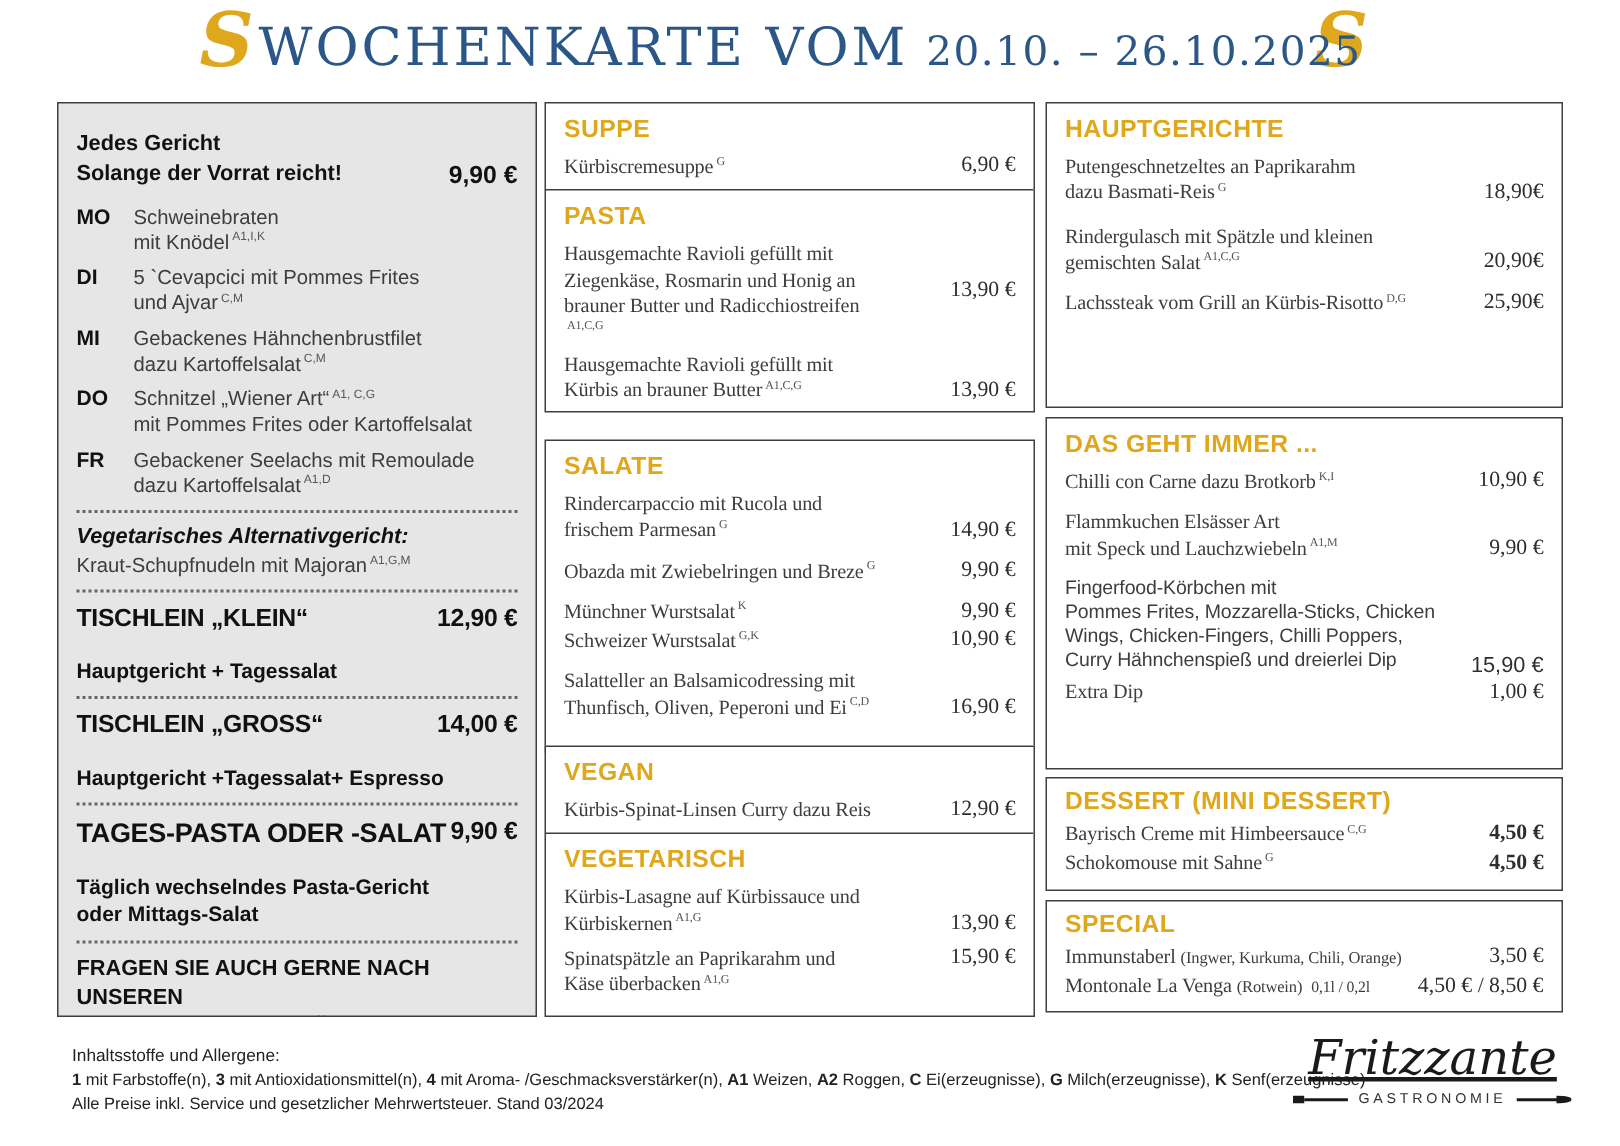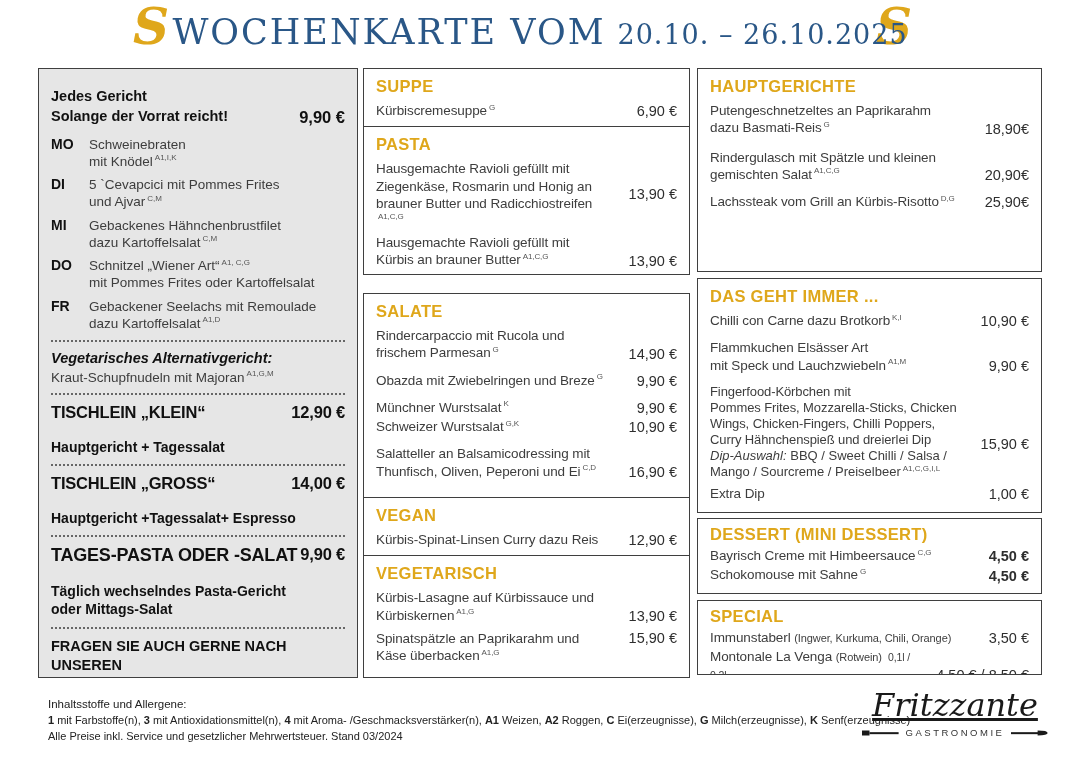--- a/index.html
+++ b/index.html
@@ -22,21 +22,21 @@
   .title-main { font-size:35px; letter-spacing:2px; }
   .title-date { font-size:27px; letter-spacing:1px; margin-left:12px; }
   
   .box {
     position:absolute; background:#ffffff; border:1px solid #3f3f3f;
     padding:7px 12px; overflow:hidden;
   }
   .lp { background:#E6E6E6; padding:10px 12px; }
   .ghead { color:#DFA71B; font-weight:bold; font-size:16.5px; letter-spacing:.3px; margin:1px 0 6px; }
   .divider { border-top:1px solid #3f3f3f; margin:7px -12px 8px; }
-  .mrow { display:flex; justify-content:space-between; gap:20px; margin-bottom:10px; }
+  .mrow { display:flex; justify-content:space-between; gap:20px; margin-bottom:10px;font-family:Liberation Serif, serif; }
   .mrow.tight { margin-bottom:2px; }
   .mtxt { font-size:13.5px; color:#3d3d3d; line-height:1.28; letter-spacing:-.1px; }
   .mprice { font-size:14.5px; color:#2e2e2e; white-space:nowrap; align-self:flex-end; }
   .vtop { align-self:flex-start; }
   .bold { font-weight:bold; }
   sup.alg { font-size:8px; color:#555; margin-left:2px; }
   .supline { line-height:1; margin-top:1px; }
   .paren { font-size:11px; color:#3d3d3d; }
   .sizes { font-size:10.5px; color:#3d3d3d; margin-left:6px; }
   .ital { font-style:italic; }
@@ -227,21 +227,20 @@
       <div class="mtxt"><span>Chilli con Carne dazu Brotkorb</span><sup class="alg">K,I</sup></div>
       <div class="mprice">10,90 €</div>
     </div>
     <div class="mrow">
       <div class="mtxt"><span>Flammkuchen Elsässer Art<br>mit Speck und Lauchzwiebeln</span><sup class="alg">A1,M</sup></div>
       <div class="mprice">9,90 €</div>
     </div>
     <div class="ff">
       <div class="mtxt">Fingerfood-Körbchen mit<br>Pommes Frites, Mozzarella-Sticks, Chicken<br>Wings, Chicken-Fingers, Chilli Poppers,<br>Curry Hähnchenspieß und dreierlei Dip</div>
       <div class="mprice">15,90 €</div>
-      <div class="dip"><span class="ital">Dip-Auswahl:</span><span> BBQ / Sweet Chilli / Salsa /</span><br><span>Mango / Sourcreme / Preiselbeer</span><sup class="alg">A1,C,G,I,L</sup></div>
     </div>
     <div class="mrow tight">
       <div class="mtxt">Extra Dip</div>
       <div class="mprice">1,00 €</div>
     </div>
   </div>
 
   <div class="box" style="left:697px; top:518px; width:345px; height:76px; padding-top:5px;">
     <div class="ghead" style="margin-bottom:3px;">DESSERT (MINI DESSERT)</div>
     <div class="mrow tight">

